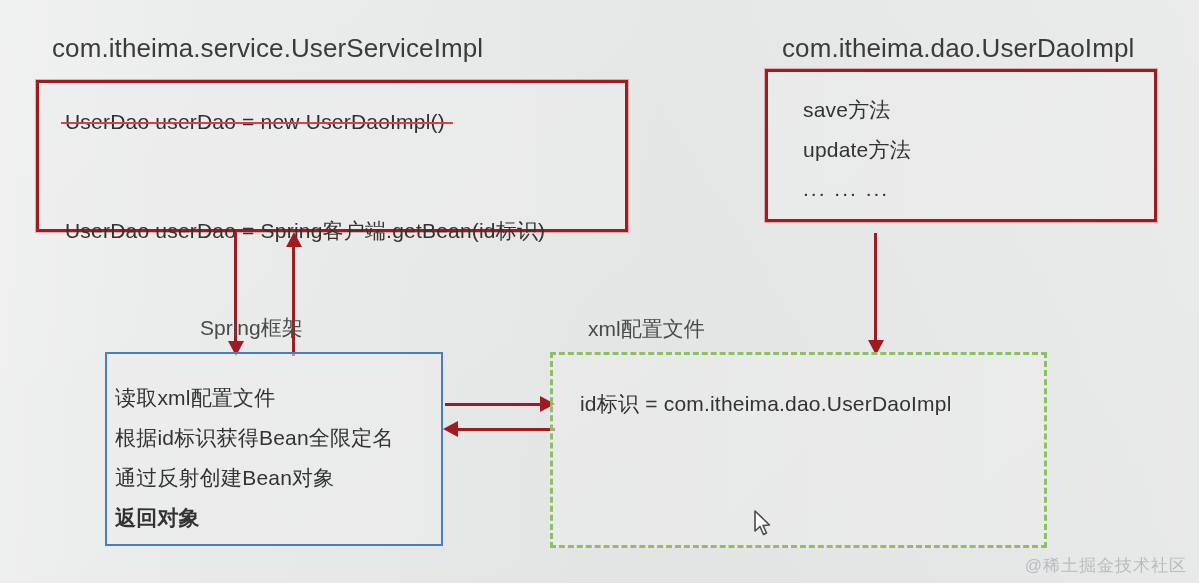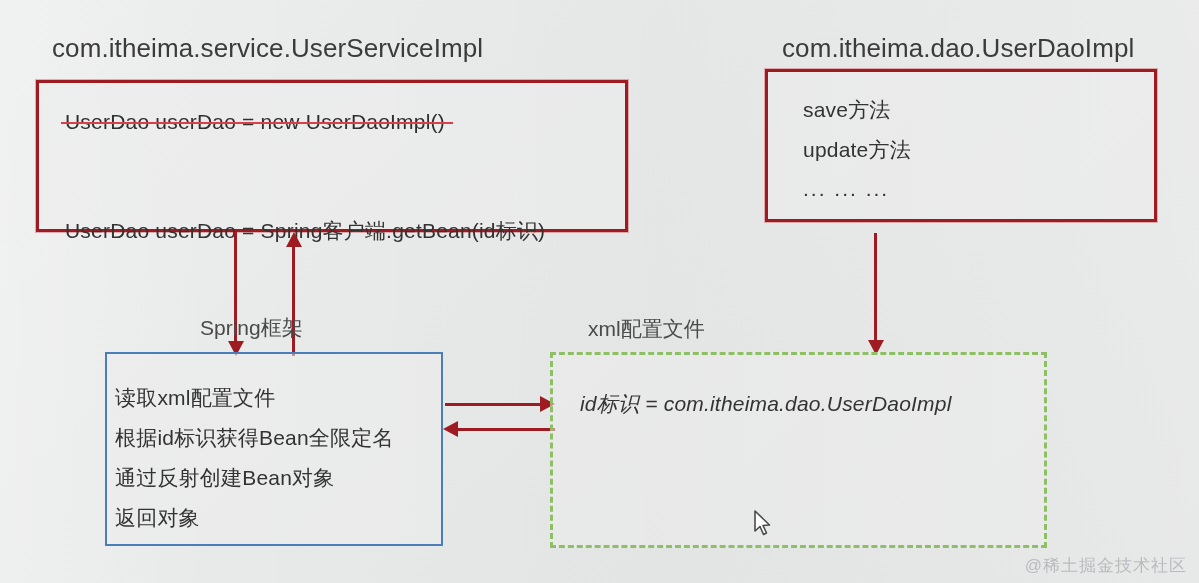--- a/index.html
+++ b/index.html
@@ -44,21 +44,20 @@
   }
   .box-red {
     border: 3px solid #9e1b22;
     box-shadow: 0 0 0 1px rgba(210,120,125,0.55);
   }
   .box-blue {
     border: 2px solid #4a7ebb;
   }
   .box-green-dashed {
     border: 3px dashed #8cc063;
-    font-style: italic;
   }
 
   .line {
     position: absolute;
     font-size: 21px;
     color: #333333;
     white-space: nowrap;
     letter-spacing: 0.2px;
   }
   .line.struck {
@@ -170,21 +169,21 @@
     <div class="shaft-v" style="top:14px; height:110px;"></div>
     <div class="head head-up" style="left:-6.5px; top:0px;"></div>
   </div>
 
   <div class="caption" style="left:200px; top:314px;">Spring框架</div>
 
   <div class="box box-blue" style="left:105px; top:352px; width:338px; height:194px;">
     <div class="line" style="position:absolute; left:8px; top:30px;">读取xml配置文件</div>
     <div class="line" style="position:absolute; left:8px; top:110px;">通过反射创建Bean对象</div>
     <div class="line" style="position:absolute; left:8px; top:70px;">根据id标识获得Bean全限定名</div>
-    <div class="line" style="position:absolute; left:8px; top:150px;">返回对象</div>
+    <div class="line" style="position:absolute; left:8px; top:150px;font-weight:bold;">返回对象</div>
   </div>
 
   <div class="arrow-h" style="left:445px; top:396px; width:110px; height:16px;">
     <div class="shaft-h" style="top:6.5px; width:96px;"></div>
     <div class="head head-right" style="left:95px; top:0px;"></div>
   </div>
 
   <div class="arrow-h" style="left:443px; top:421px; width:112px; height:16px;">
     <div class="shaft-h" style="top:6.5px; left:14px; width:98px;"></div>
     <div class="head head-left" style="left:0px; top:0px;"></div>

